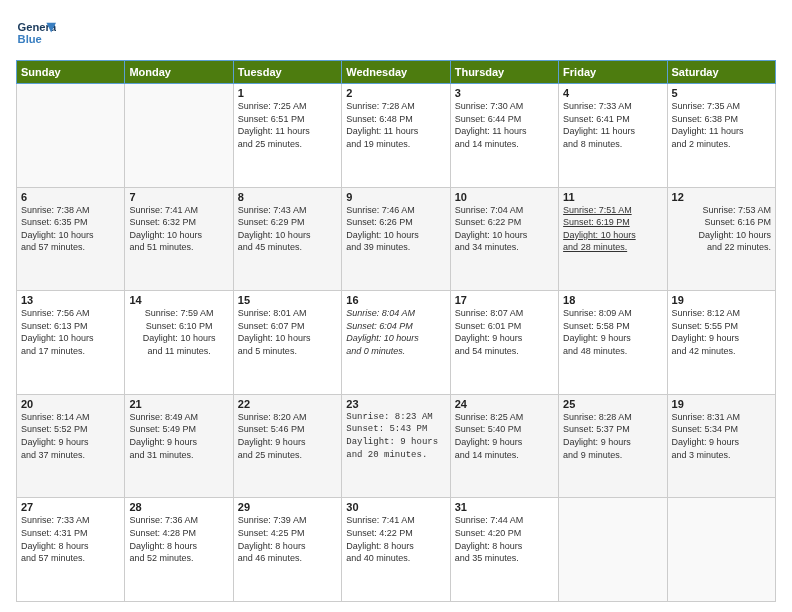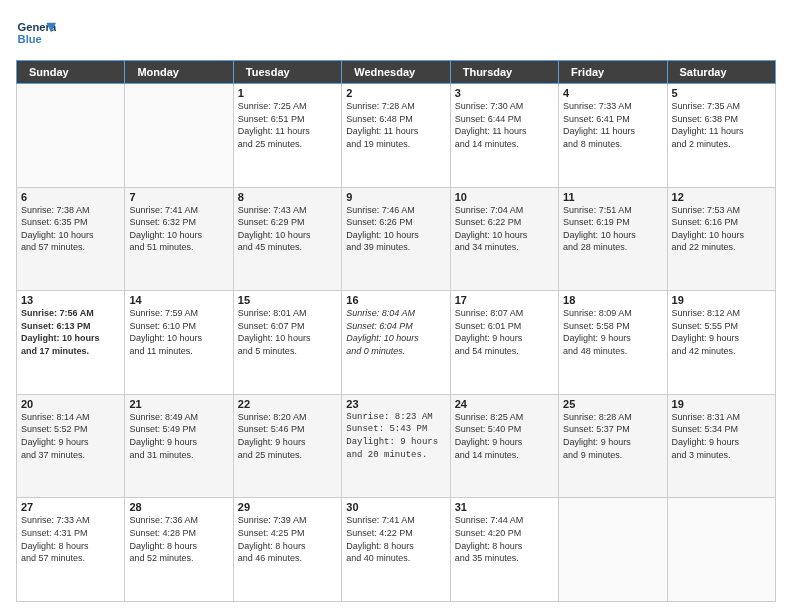--- a/index.html
+++ b/index.html
@@ -37,25 +37,25 @@
       margin-top: 2px;
     }
     .calendar {
       flex: 1;
       border: 1px solid #ccc;
       border-collapse: collapse;
       width: 100%;
       table-layout: fixed;
     }
     .calendar thead tr th {
-      background-color: #404040;
+      background-color: #4d7c0f;
       color: #fff;
       font-size: 11px;
       font-weight: bold;
-      padding: 5px 12px;
+      padding: 5px 4px;
       border: 1px solid #5a9fd4;
       text-align: left;
     }
     .calendar tbody tr td {
       border: 1px solid #ccc;
       vertical-align: top;
       padding: 3px 4px;
       font-size: 9.5px;
       color: #222;
       height: 82px;
@@ -191,44 +191,44 @@
           </td>
           <td>
             <span class="day-num">10</span>
             <div class="day-detail" style="white-space: pre-line;">Sunrise: 7:04 AM
 Sunset: 6:22 PM
 Daylight: 10 hours
 and 34 minutes.</div>
           </td>
           <td>
             <span class="day-num">11</span>
-            <div class="day-detail" style="white-space: pre-line;">Sunrise: 7:51 AM
+            <div class="day-detail" style="white-space: pre-line; text-decoration: underline;">Sunrise: 7:51 AM
 Sunset: 6:19 PM
 Daylight: 10 hours
 and 28 minutes.</div>
           </td>
           <td>
             <span class="day-num">12</span>
-            <div class="day-detail" style="white-space: pre-line;">Sunrise: 7:53 AM
+            <div class="day-detail" style="white-space: pre-line; text-align: right;">Sunrise: 7:53 AM
 Sunset: 6:16 PM
 Daylight: 10 hours
 and 22 minutes.</div>
           </td>
         </tr>
         <tr>
           <td>
             <span class="day-num">13</span>
-            <div class="day-detail" style="white-space: pre-line; font-weight: bold;">Sunrise: 7:56 AM
+            <div class="day-detail" style="white-space: pre-line;">Sunrise: 7:56 AM
 Sunset: 6:13 PM
 Daylight: 10 hours
 and 17 minutes.</div>
           </td>
           <td>
             <span class="day-num">14</span>
-            <div class="day-detail" style="white-space: pre-line;">Sunrise: 7:59 AM
+            <div class="day-detail" style="white-space: pre-line; text-align: center;">Sunrise: 7:59 AM
 Sunset: 6:10 PM
 Daylight: 10 hours
 and 11 minutes.</div>
           </td>
           <td>
             <span class="day-num">15</span>
             <div class="day-detail" style="white-space: pre-line;">Sunrise: 8:01 AM
 Sunset: 6:07 PM
 Daylight: 10 hours
 and 5 minutes.</div>

